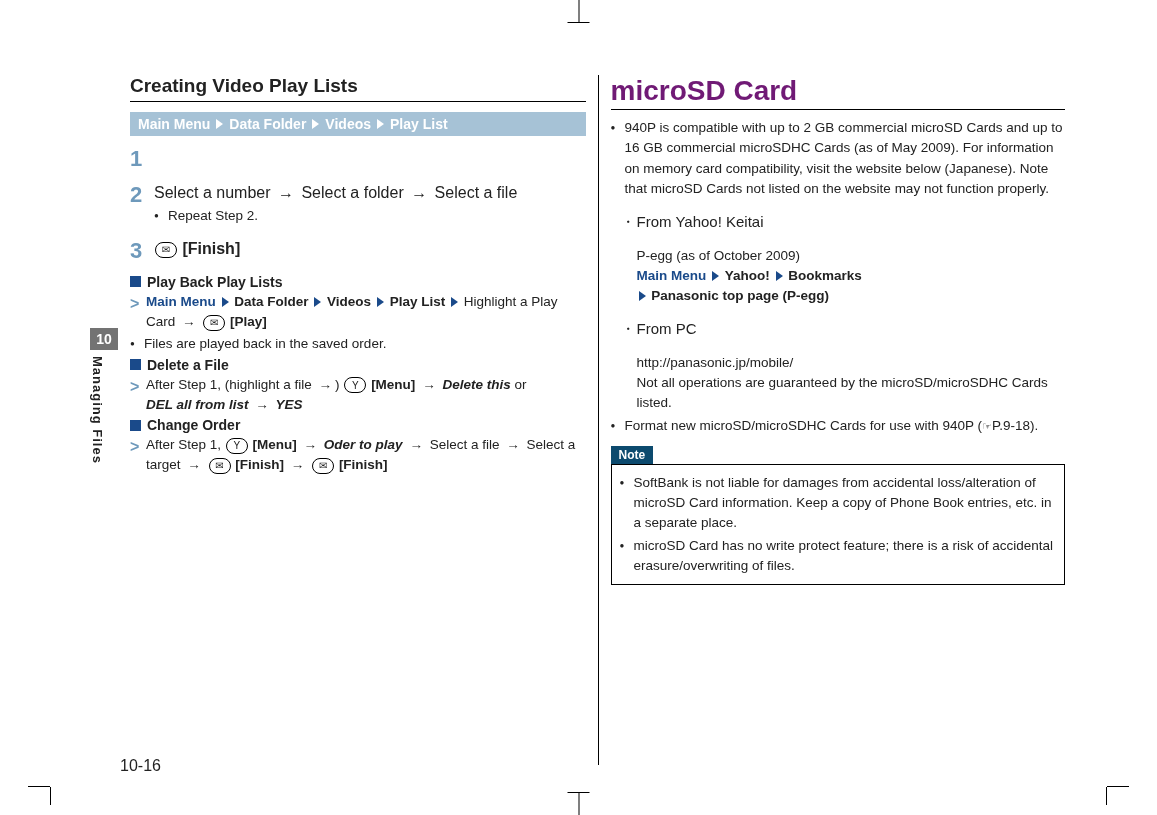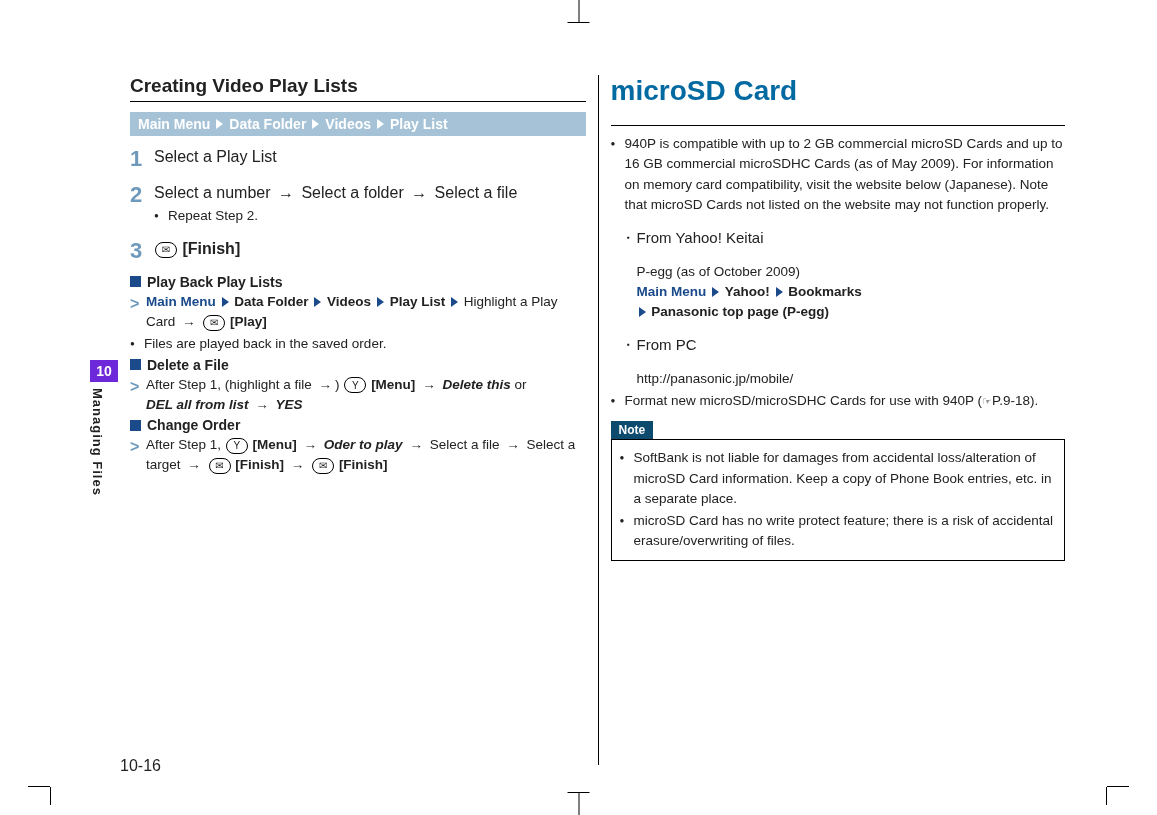--- a/index.html
+++ b/index.html
@@ -41,25 +41,25 @@
     font-size: 14px;
     padding: 4px 8px;
     margin-bottom: 10px;
     display: flex;
     align-items: center;
     flex-wrap: wrap;
     gap: 4px;
   }
   .navbar .arrow-r { color: #fff; }
   .big-title {
-    color: #0369a1;
+    color: #701a75;
     font-weight: bold;
     font-size: 28px;
     border-bottom: 1px solid #000;
-    padding-bottom: 18px;
+    padding-bottom: 2px;
     margin-bottom: 8px;
   }
   .stepnum {
     color: #6e99bb;
     font-weight: bold;
     font-size: 22px;
     width: 24px;
     display: inline-block;
   }
   .step {
@@ -168,26 +168,25 @@
     line-height: 1.5;
   }
   .side-tab {
     position: absolute;
     left: 90px;
     top: 328px;
     width: 28px;
     text-align: center;
   }
   .side-tab .chapnum {
-    background: #6d28d9;
+    background: #737373;
     color: #fff;
     font-weight: bold;
     font-size: 14px;
     padding: 3px 0;
-    margin-top: 32px;
   }
   .side-tab .chaptext {
     writing-mode: vertical-rl;
     font-weight: bold;
     font-size: 13px;
     margin-top: 6px;
     letter-spacing: 1px;
   }
   .pagenum {
     position: absolute;
@@ -244,21 +243,20 @@
       <span class="arrow-r white"></span>
       <span>Data Folder</span>
       <span class="arrow-r white"></span>
       <span>Videos</span>
       <span class="arrow-r white"></span>
       <span>Play List</span>
     </div>
 
     <div class="step">
       <span class="stepnum">1</span>
-      <div class="step-body">Select a Play List</div>
     </div>
 
     <div class="step">
       <span class="stepnum">2</span>
       <div class="step-body">
         <span>Select a number</span>
         <span class="rarr">→</span>
         <span>Select a folder</span>
         <span class="rarr">→</span>
         <span>Select a file</span>
@@ -350,20 +348,21 @@
       <span class="arrow-r"></span>
       <b>Yahoo!</b>
       <span class="arrow-r"></span>
       <b>Bookmarks</b><br>
       <span class="arrow-r"></span>
       <b>Panasonic top page (P-egg)</b>
     </div>
 
     <div class="dot-line">From PC</div>
     <div class="dot-body">http://panasonic.jp/mobile/</div>
+    <div class="dot-body">Not all operations are guaranteed by the microSD/microSDHC Cards listed.</div>
 
     <div class="bullet-line">
       <span>Format new microSD/microSDHC Cards for use with 940P (</span><span class="point-icon">☞</span><span>P.9-18</span><span>).</span>
     </div>
 
     <div class="note-tag">Note</div>
     <div class="note-box">
       <div class="bullet-line">SoftBank is not liable for damages from accidental loss/alteration of microSD Card information. Keep a copy of Phone Book entries, etc. in a separate place.</div>
       <div class="bullet-line">microSD Card has no write protect feature; there is a risk of accidental erasure/overwriting of files.</div>
     </div>

